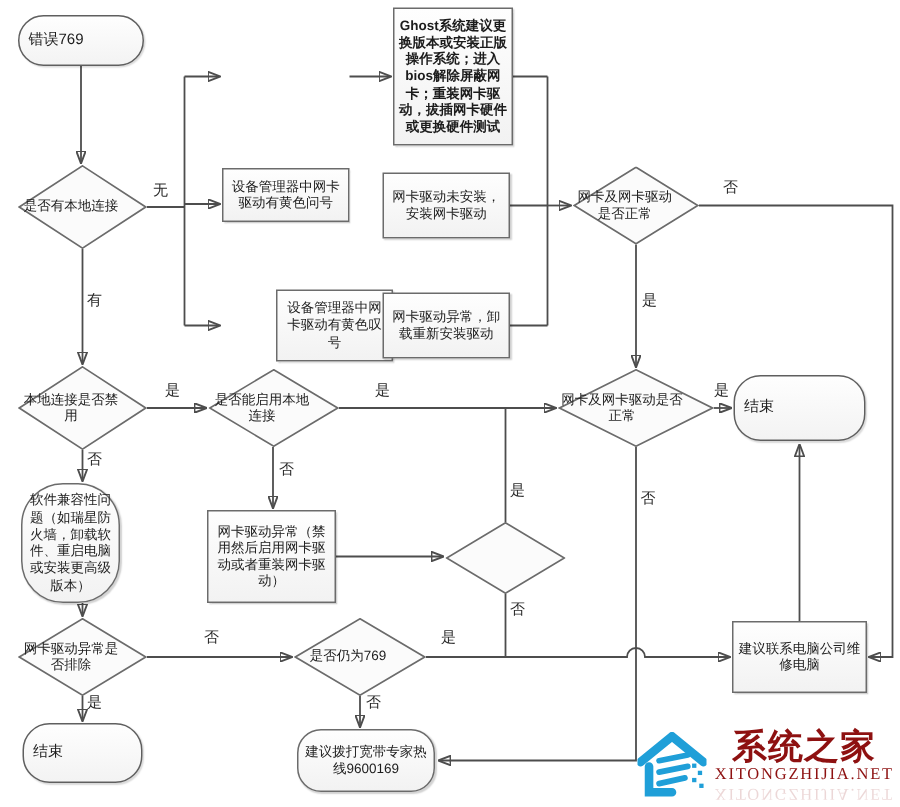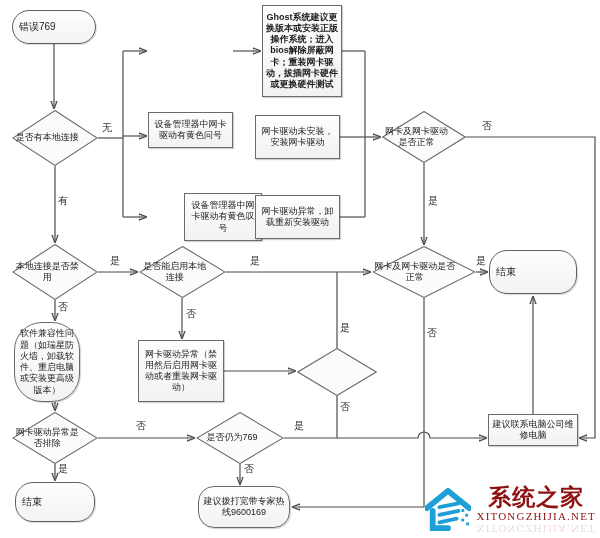--- a/index.html
+++ b/index.html
@@ -35,21 +35,21 @@
   #n-d4{left:139px;top:246px;width:87px;height:52px;}
   #n-d5{left:372px;top:246px;width:104px;height:52px;}
   #n-end1{left:489px;top:250px;width:88px;height:44px;}
   #n-b6{left:14px;top:322px;width:66px;height:80px;border-radius:28px;}
   #n-b7{left:138px;top:340px;width:86px;height:62px;}
   #n-d6{left:297px;top:348px;width:80px;height:48px;}
   #n-d7{left:12px;top:412px;width:86px;height:52px;}
   #n-end2{left:15px;top:482px;width:80px;height:40px;}
   #n-d8{left:196px;top:412px;width:88px;height:52px;}
   #n-b8{left:198px;top:486px;width:92px;height:42px;border-radius:16px;}
-  #n-b9{left:488px;top:414px;width:90px;height:32px;}
+  #n-b9{left:488px;top:414px;width:90px;height:48px;}
   
   .elabel{position:absolute;font-size:10px;color:#2a2a2a;line-height:1;}
   #el-d1_no{left:102px;top:123px;}  #el-d1_yes{left:58px;top:196px;}
   #el-d2_no{left:482px;top:121px;}  #el-d2_yes{left:428px;top:196px;}
   #el-d3_yes{left:110px;top:256px;} #el-d3_no{left:58px;top:302px;}
   #el-d4_yes{left:250px;top:256px;} #el-d4_no{left:186px;top:309px;}
   #el-d5_yes{left:476px;top:256px;} #el-d5_no{left:427px;top:328px;}
   #el-d6_yes{left:340px;top:323px;} #el-d6_no{left:340px;top:402px;}
   #el-d7_yes{left:58px;top:464px;}  #el-d7_no{left:136px;top:421px;}
   #el-d8_yes{left:294px;top:421px;} #el-d8_no{left:244px;top:464px;}

